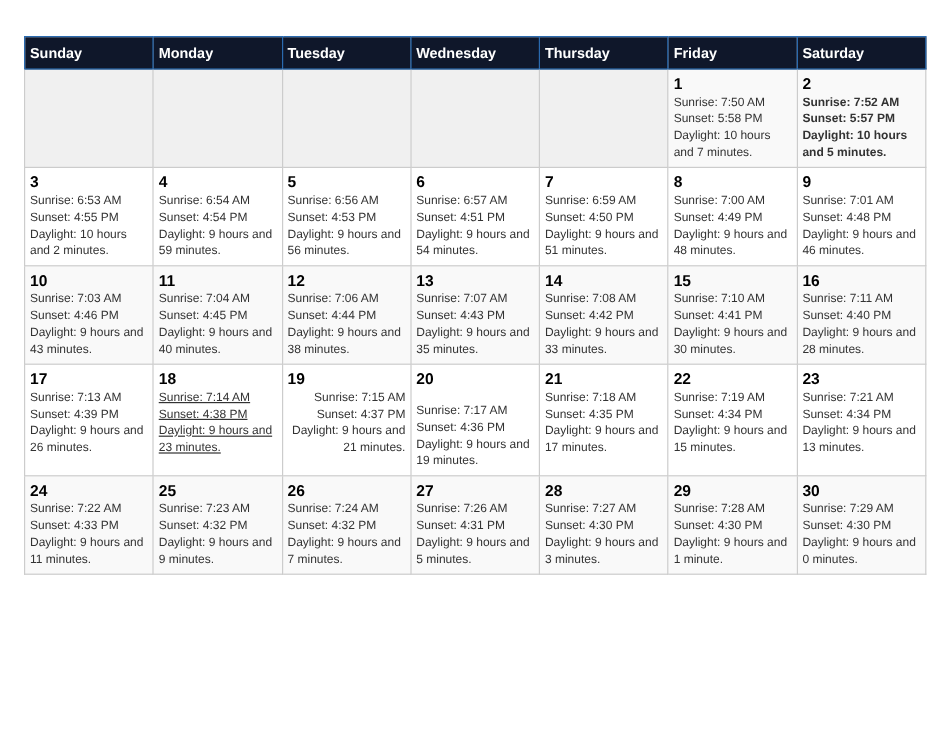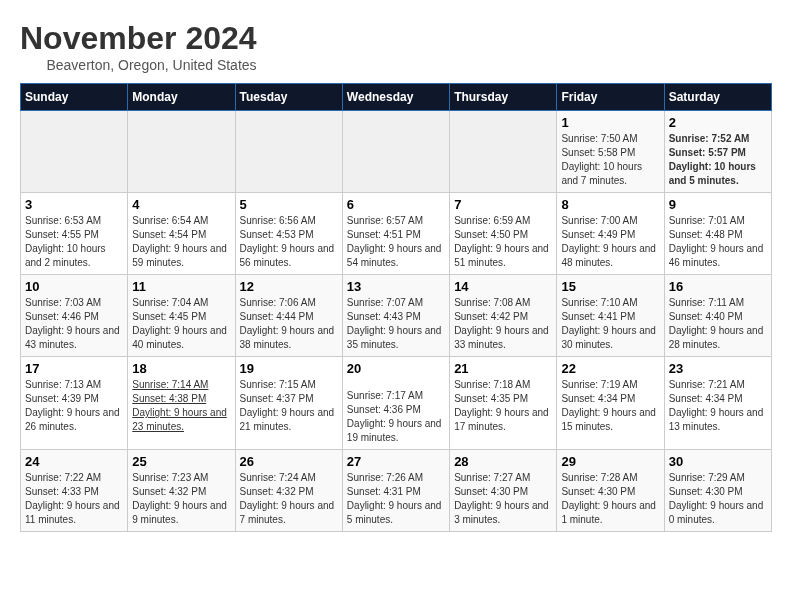--- a/index.html
+++ b/index.html
@@ -82,24 +82,20 @@
       line-height: 1.4;
     }
     .empty-cell {
       background: #f0f0f0 !important;
     }
   </style>
 </head>
 <body>
 
 <div class="header-area">
-  <div class="title-area">
-    <div class="month-title">November 2024</div>
-    <div class="location">Beaverton, Oregon, United States</div>
-  </div>
 </div>
 
 <table>
   <thead>
     <tr>
     <th>Sunday</th>
         <th>Monday</th>
         <th>Tuesday</th>
         <th>Wednesday</th>
         <th>Thursday</th>
@@ -223,21 +219,21 @@
 Daylight: 9 hours and 26 minutes.</div>
         </td>
         <td>
           <div class="day-num">18</div>
           <div class="day-info" style="white-space: pre-line; text-decoration: underline;">Sunrise: 7:14 AM
 Sunset: 4:38 PM
 Daylight: 9 hours and 23 minutes.</div>
         </td>
         <td>
           <div class="day-num">19</div>
-          <div class="day-info" style="white-space: pre-line;">Sunrise: 7:15 AM
+          <div class="day-info" style="white-space: pre-line; text-align: right;">Sunrise: 7:15 AM
 Sunset: 4:37 PM
 Daylight: 9 hours and 21 minutes.</div>
         </td>
         <td>
           <div class="day-num">20</div>
           <div class="day-info" style="white-space: pre-line; margin-top: 13px;">Sunrise: 7:17 AM
 Sunset: 4:36 PM
 Daylight: 9 hours and 19 minutes.</div>
         </td>
         <td>

